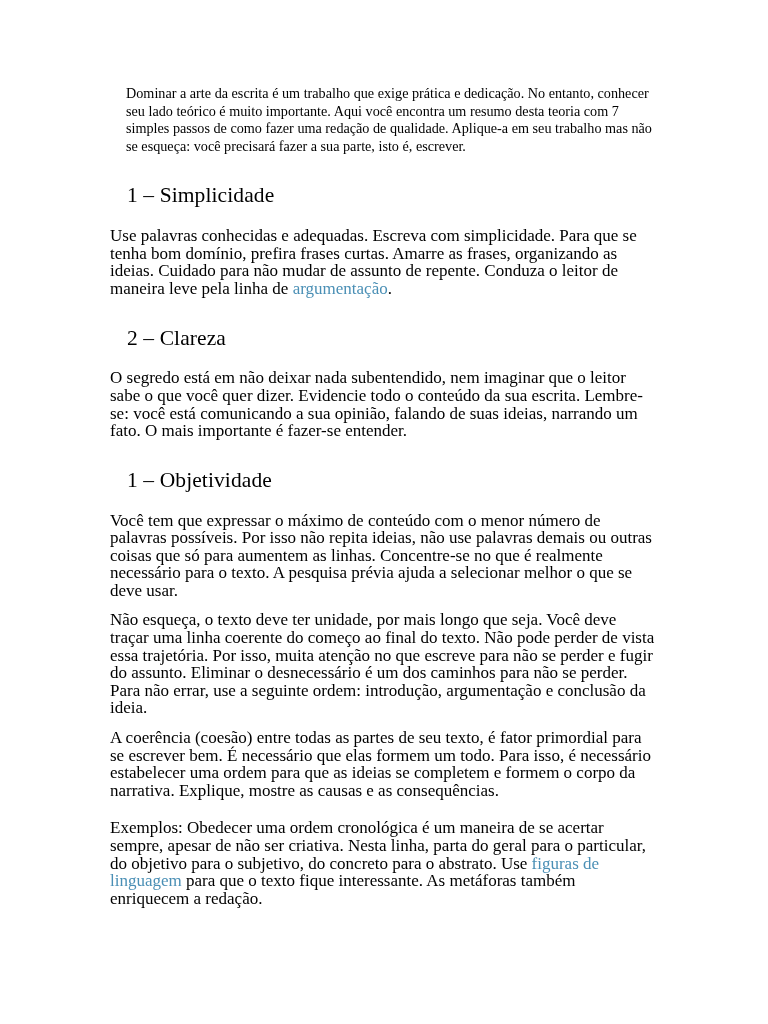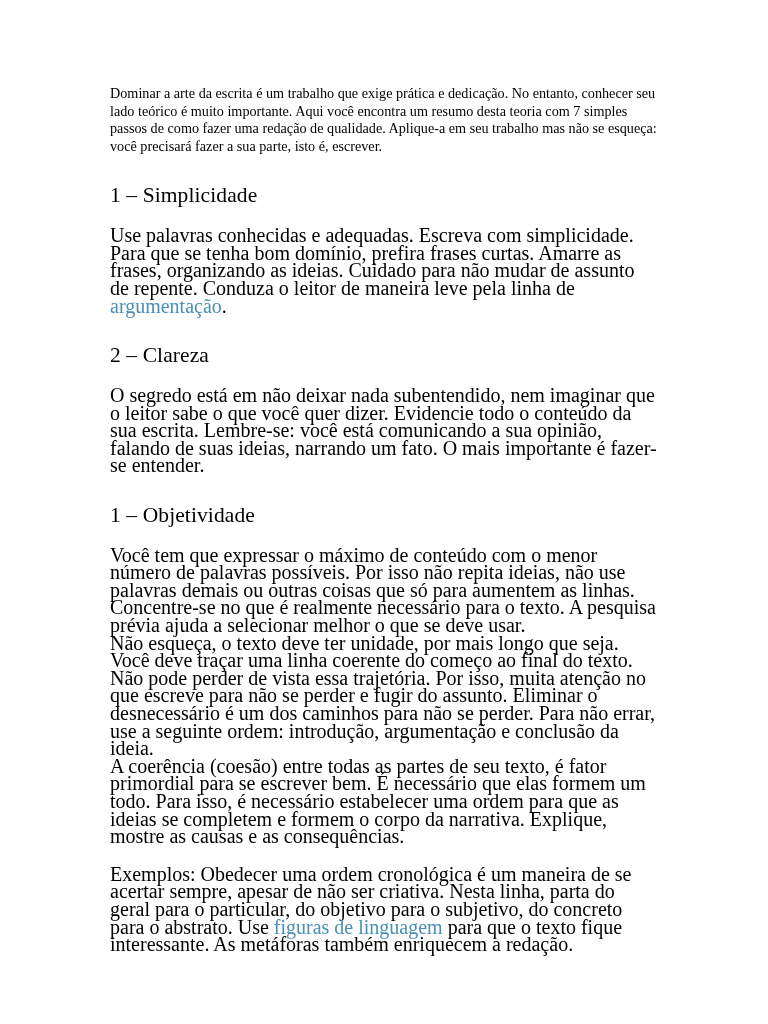--- a/index.html
+++ b/index.html
@@ -28,37 +28,37 @@
     font-size: 28px;
     font-weight: 400;
     line-height: 1.18;
     margin: 0 0 17px 0;
     letter-spacing: 0.1px;
     color: #000000;
   }
   .intro {
     font-size: 14.2px;
     line-height: 17.6px;
-    margin: 0 0 0 0;
+    margin: 0 0 0 16px;
     text-align: left;
     color: #000000;
   }
   .section-heading {
     font-family: "Liberation Serif", "DejaVu Serif", serif;
     font-size: 21.5px;
     font-weight: 400;
     line-height: 1.2;
-    margin: 28px 0 18px 0;
+    margin: 28px 0 18px 17px;
     letter-spacing: 0.1px;
     color: #000000;
   }
   .body-par {
-    font-size: 20px;
+    font-size: 17px;
     line-height: 17.6px;
-    margin: 0 0 0 0;
+    margin: 12px 0 0 0;
     text-align: left;
     color: #000000;
   }
   .body-par + .body-par {
     margin-top: 20px;
   }
   .doc-link {
     color: #4a8fb5;
     text-decoration: none;
   }

